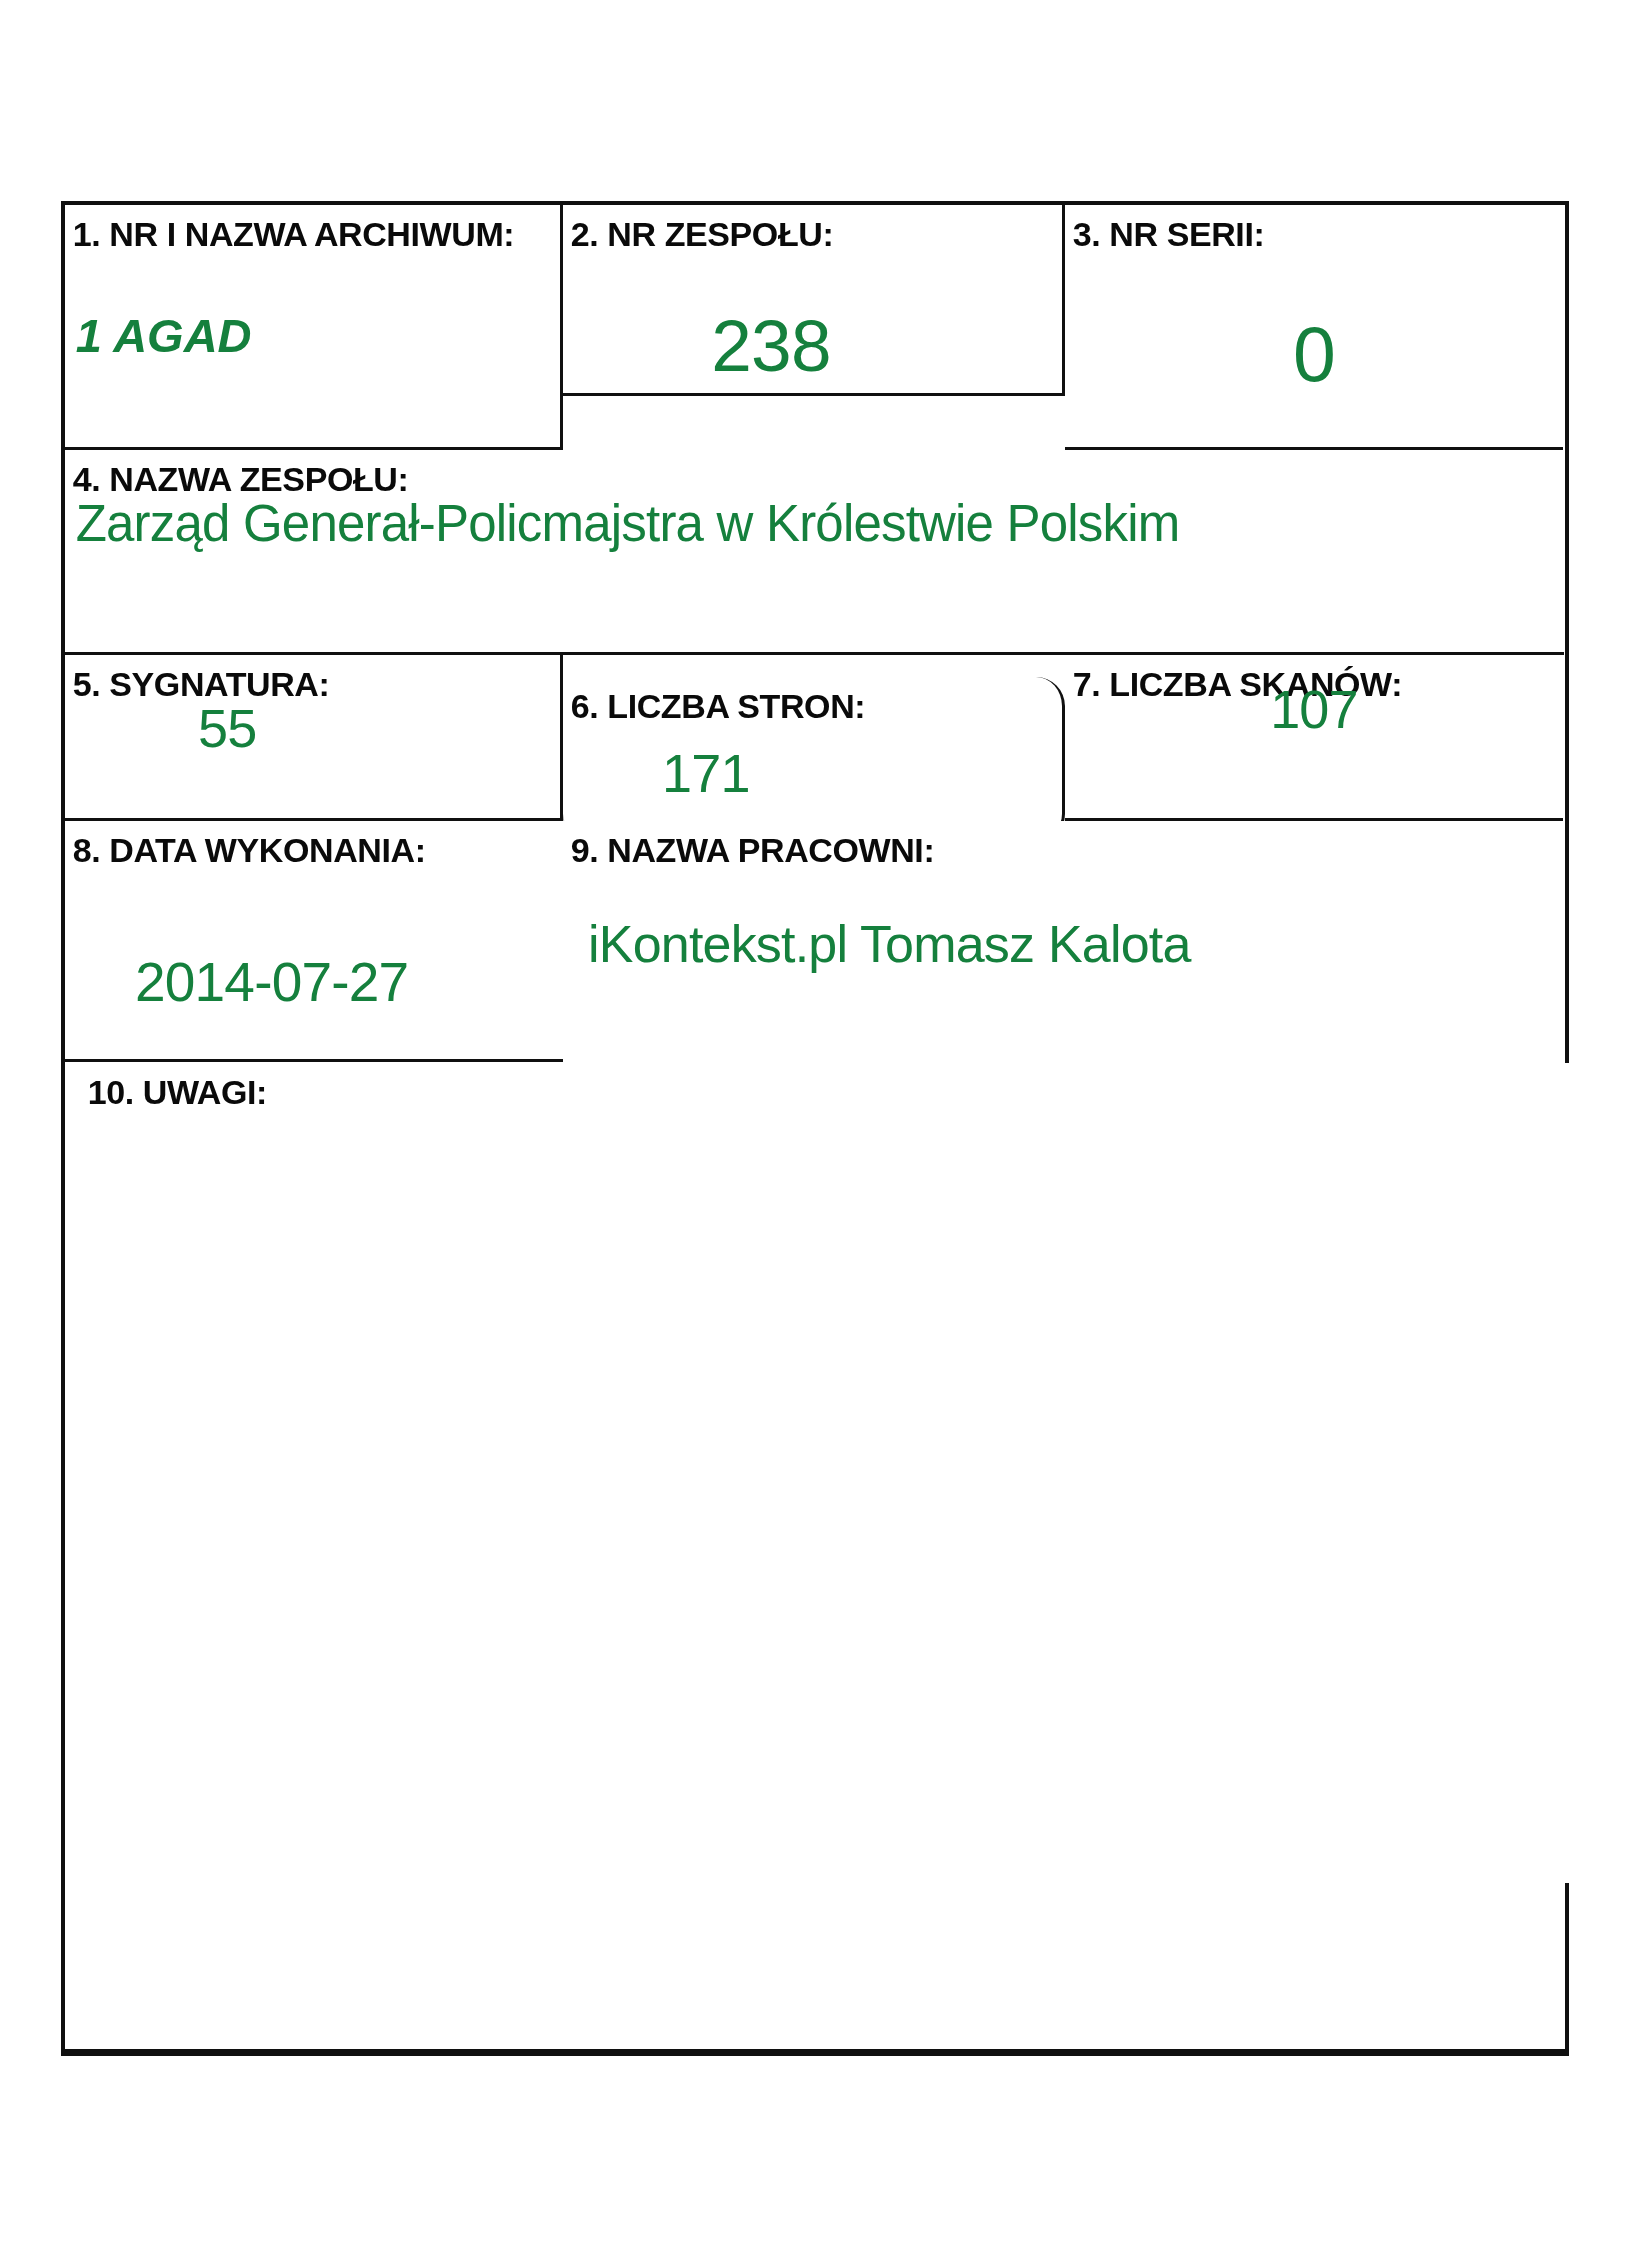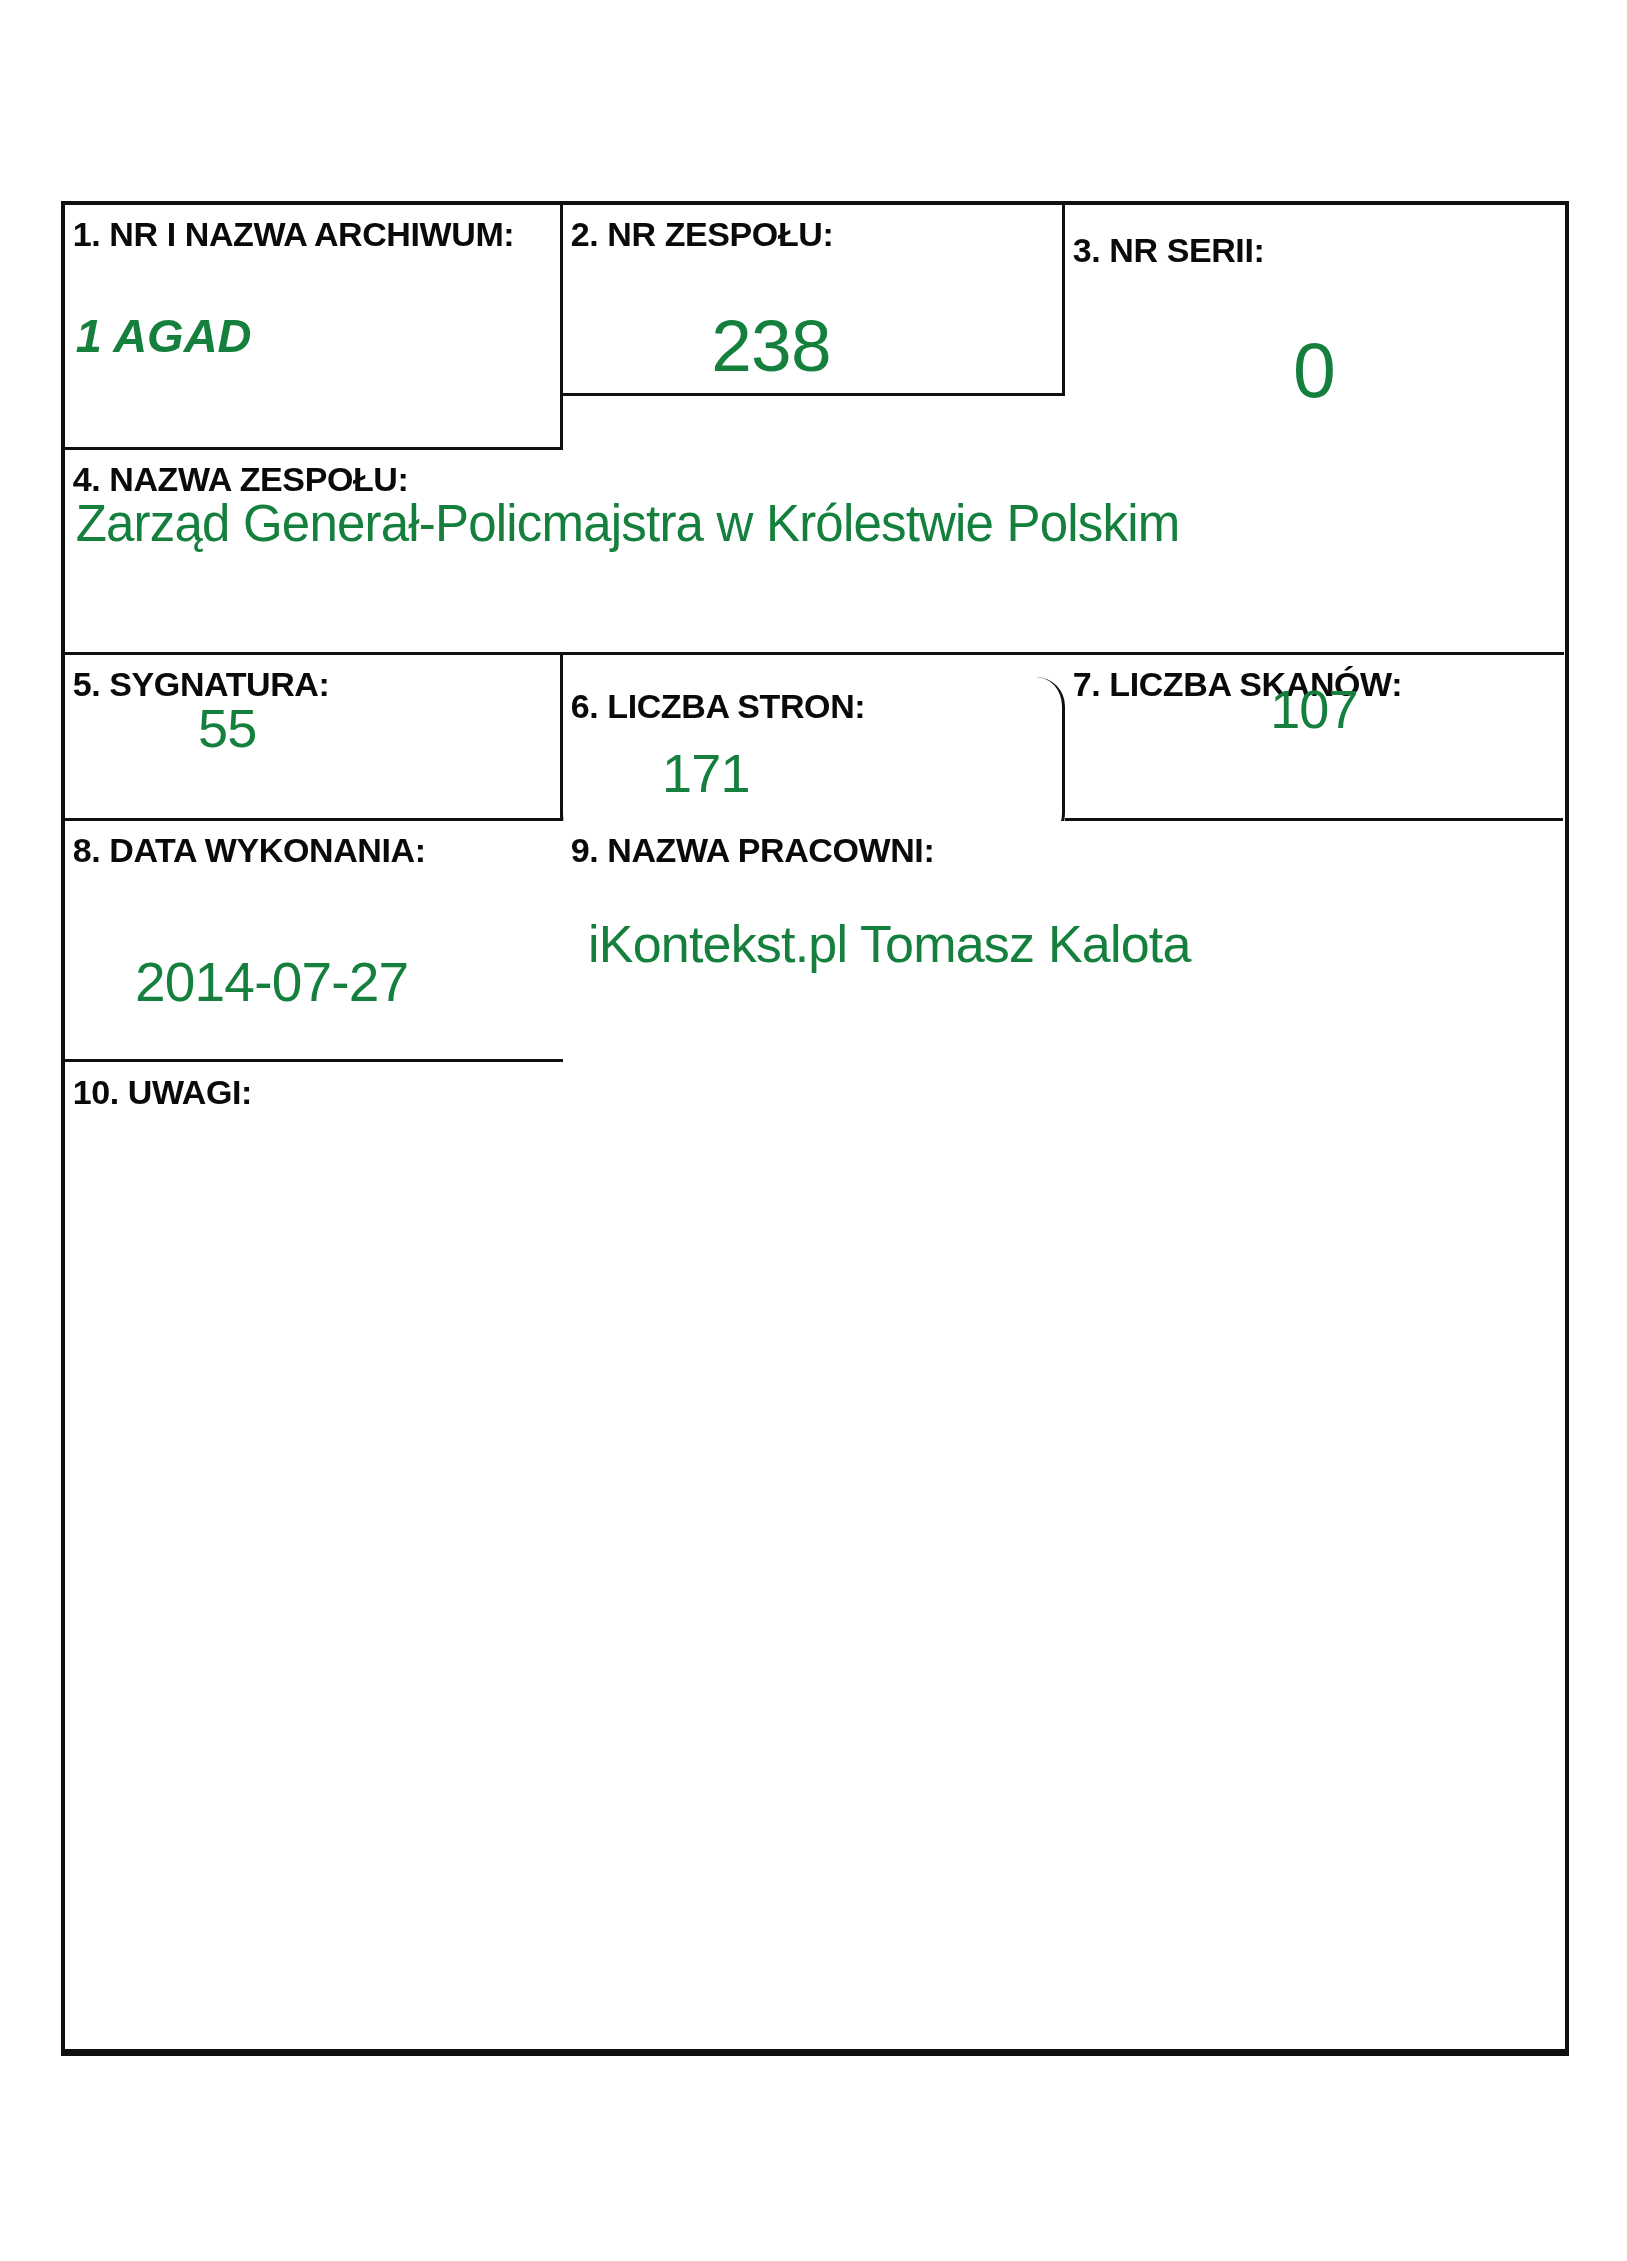--- a/index.html
+++ b/index.html
@@ -50,28 +50,28 @@
     position: absolute;
     color: #15803d;
     line-height: 1;
     letter-spacing: -0.8px;
     white-space: nowrap;
   }
 
   
   #c1  { left: 0;      top: 0;      width: 498px;  height: 245px; }
   #c2  { left: 498px;  top: 0;      width: 502px;  height: 191px; }
-  #c3  { left: 1000px; top: 0;      width: 498px;  height: 245px; margin-top: 16px; }
+  #c3  { left: 1000px; top: 0;      width: 498px;  height: 245px; }
   #c4  { left: 0;      top: 245px;  width: 1499px; height: 205px; }
   #c5  { left: 0;      top: 450px;  width: 498px;  height: 166px; }
   #c6  { left: 498px;  top: 472px;  width: 502px;  height: 166px; border-radius: 29px; }
   #c7  { left: 1000px; top: 450px;  width: 498px;  height: 166px; }
   #c8  { left: 0;      top: 616px;  width: 548px;  height: 241px; }
   #c9  { left: 498px;  top: 616px;  width: 1000px; height: 264px; }
-  #c10 { left: 0;      top: 858px; width: 1499px; height: 820px; }
+  #c10 { left: 15px;      top: 858px; width: 1499px; height: 820px; }
 
   
   .v1 { left: 10.7px;  top: 107px; font-size: 47px; font-weight: bold; font-style: italic; letter-spacing: 0; }
   .v2 { left: 0; right: 83px; top: 104px; font-size: 73px;  text-align: center; }
   .v3 { left: 0; right: 0;     top: 111px; font-size: 77px; text-align: center; }
   .v4 { left: 10.7px;  top: 48px;  font-size: 51px; }
   .v5 { left: 133px; top: 46px;  font-size: 54px; }
   .v6 { left: 99px; top: 69px;  font-size: 54px; }
   .v7 { left: 0; right: 0;     top: 27px;  font-size: 54px;  text-align: center; }
   .v8 { left: 70px;  top: 134px; font-size: 55px; }

